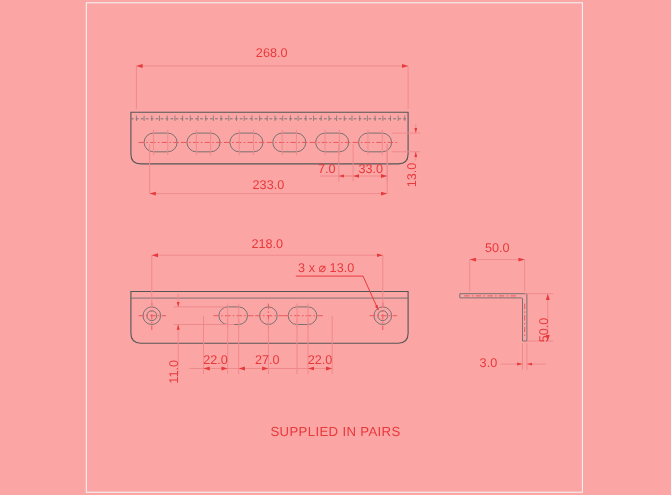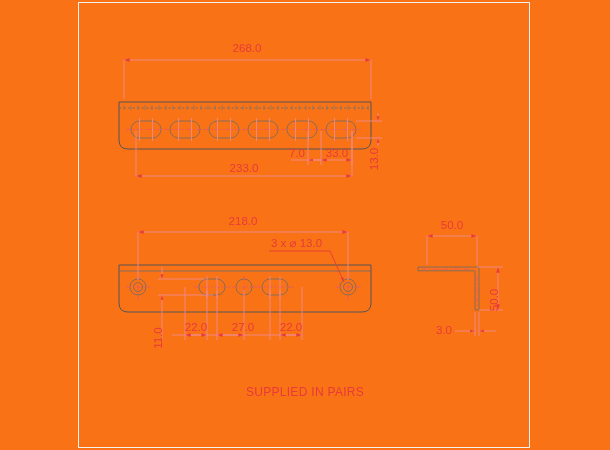--- a/index.html
+++ b/index.html
@@ -4,21 +4,21 @@
 <style>
   html, body {
     margin: 0;
     padding: 0;
     background: #ffffff;
   }
   #root {
     position: relative;
     width: 610px;
     height: 450px;
-    background: #f97316;
+    background: #fca5a5;
     font-family: "Liberation Sans", sans-serif;
     overflow: hidden;
   }
   #sheet-border {
     position: absolute;
     left: 78px;
     top: 2px;
     width: 452px;
     height: 446px;
     border: 1px solid #f2f2f2;

